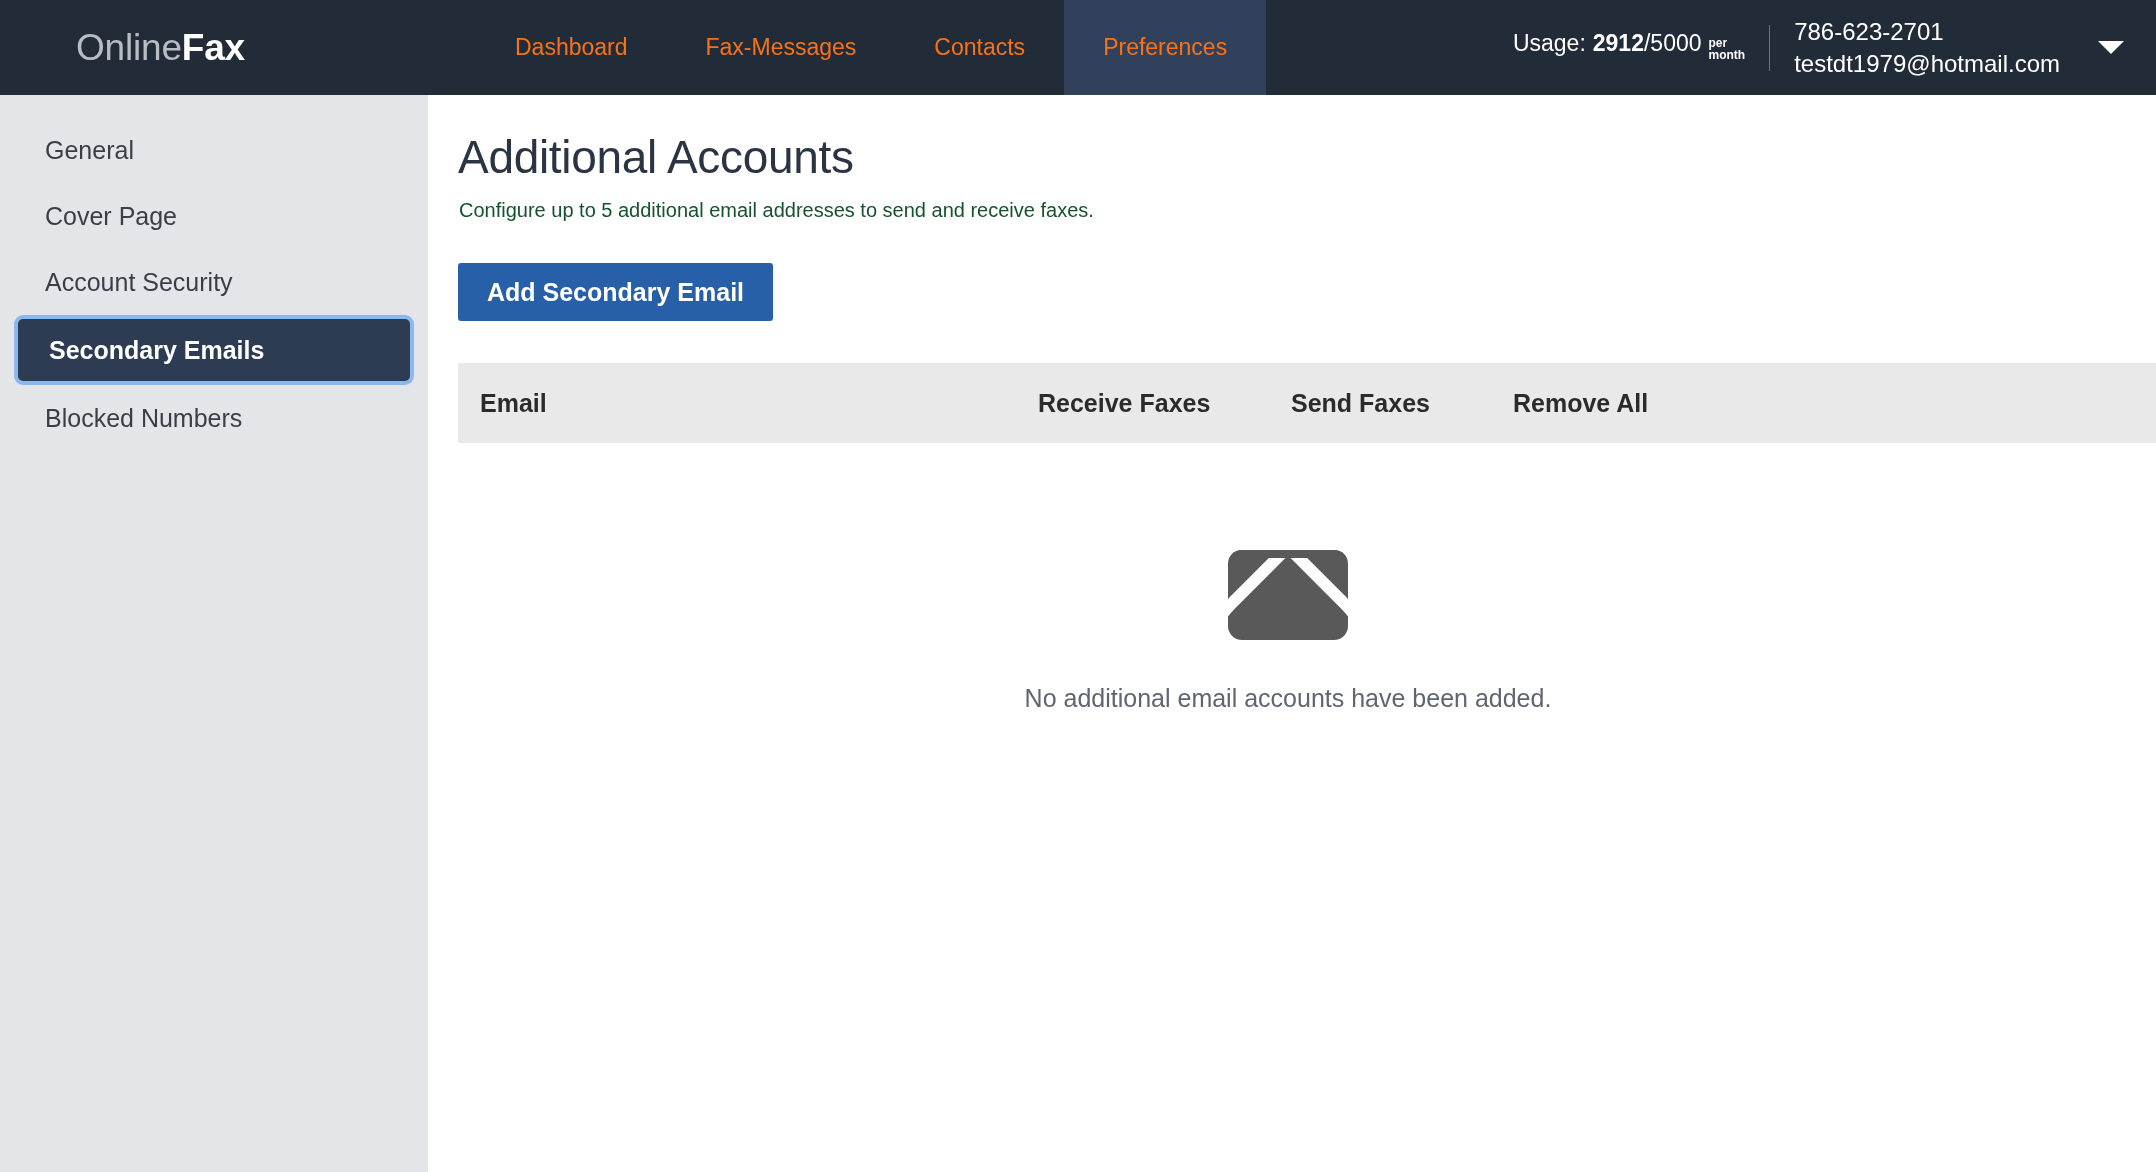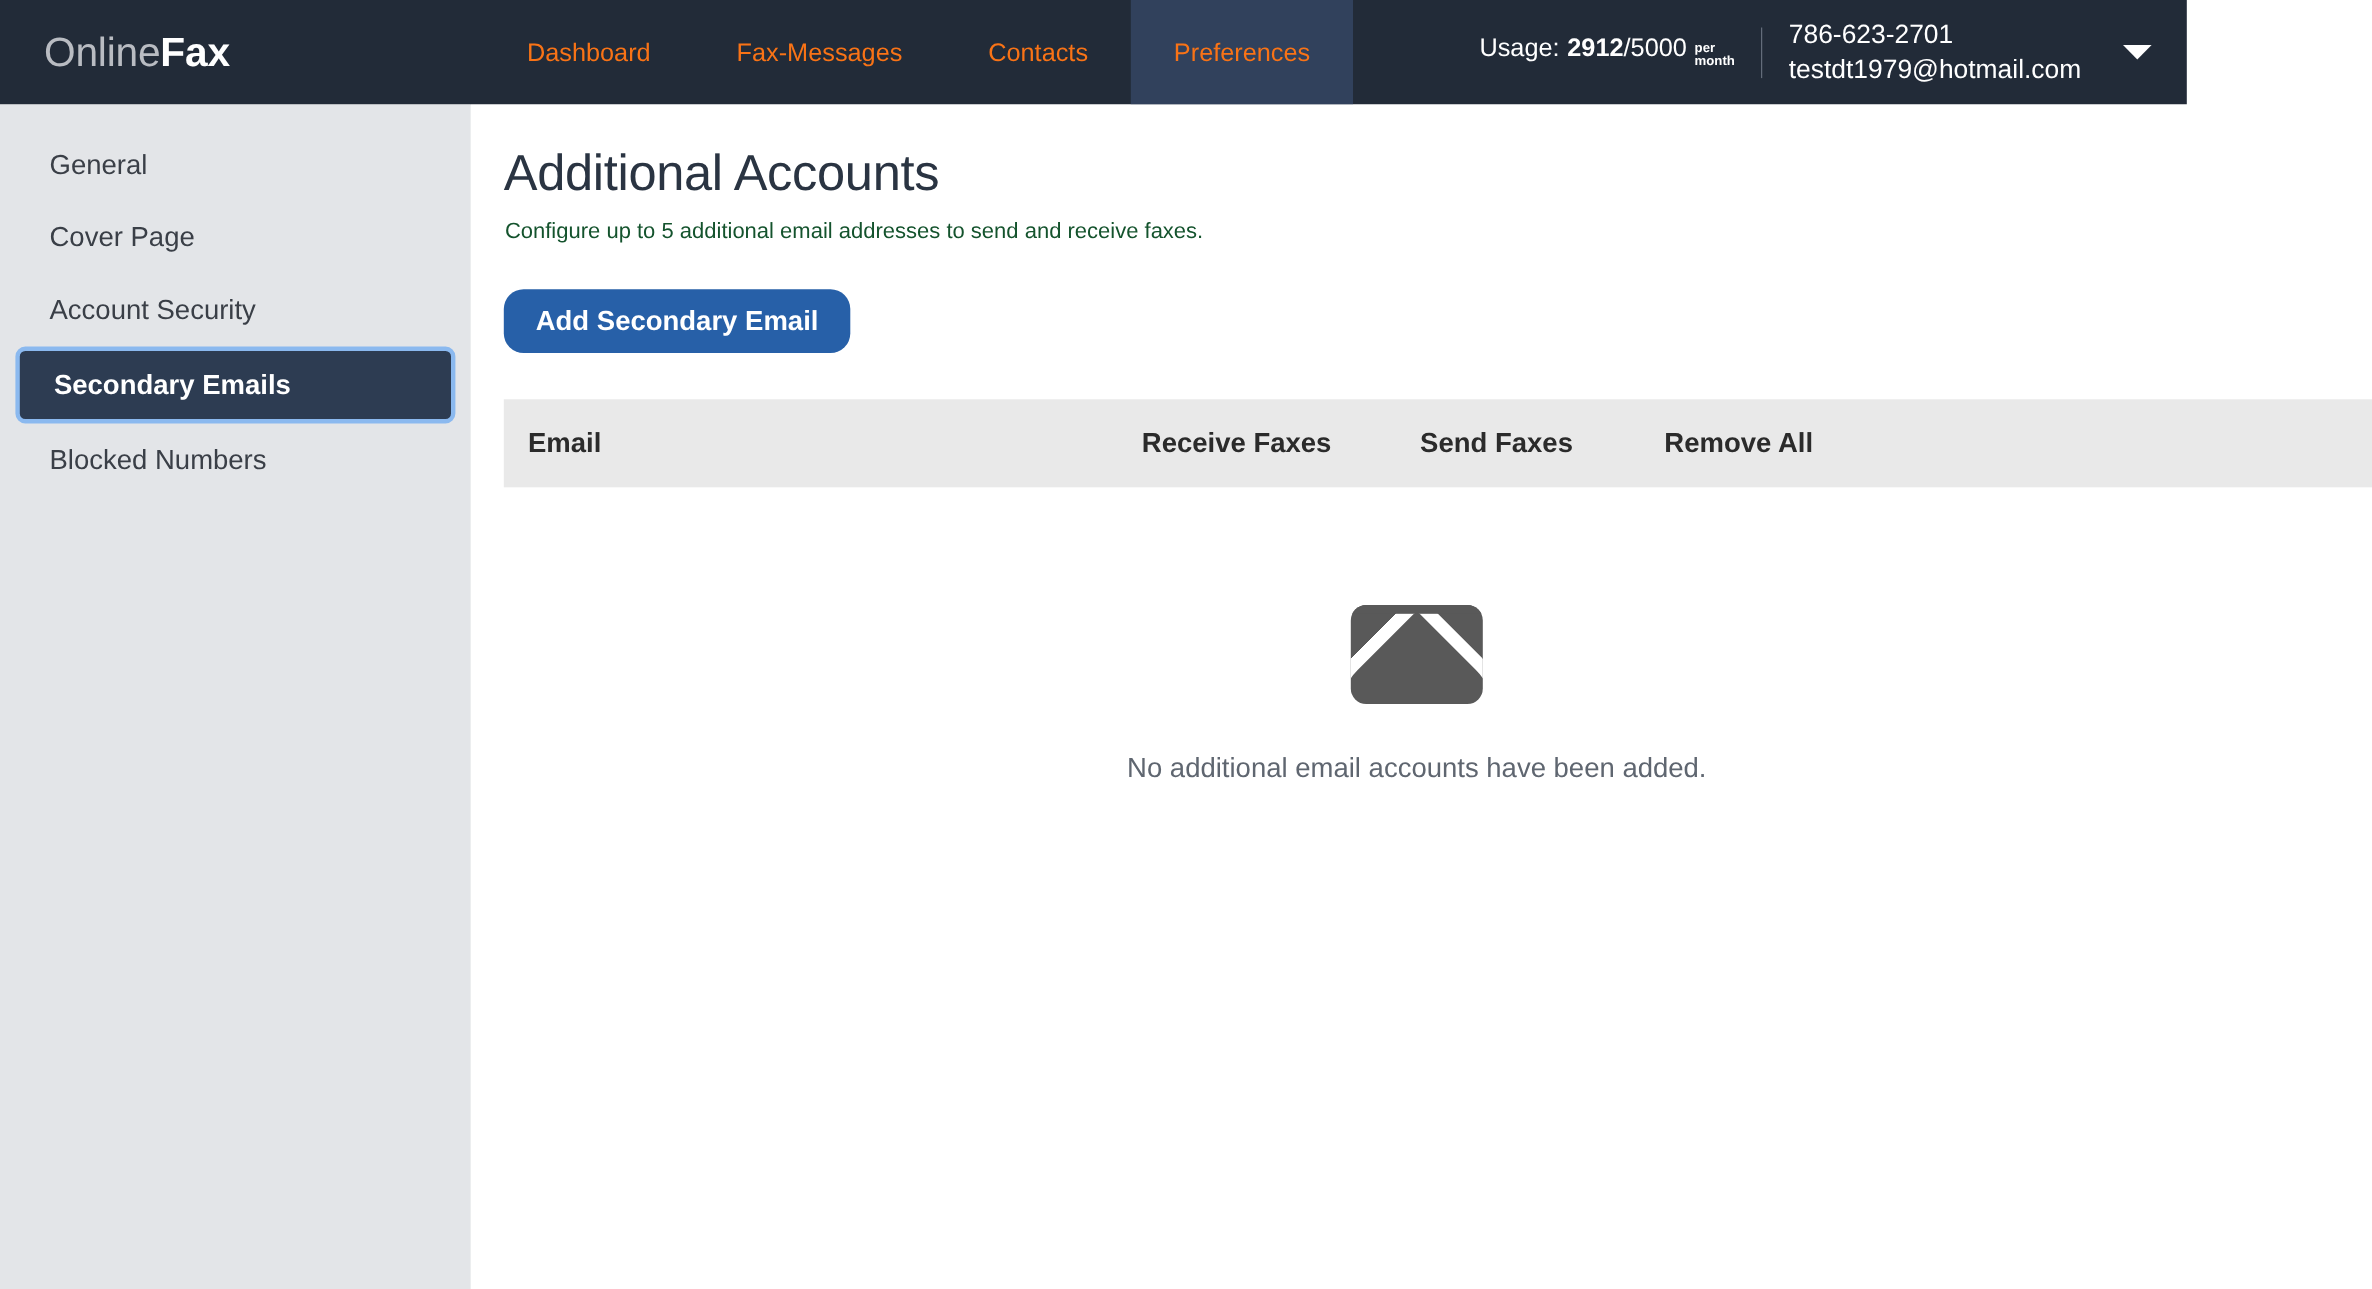--- a/index.html
+++ b/index.html
@@ -9,25 +9,26 @@
     height: 1172px;
     background: #ffffff;
     font-family: "Liberation Sans", sans-serif;
     overflow: hidden;
   }
 
   
   .topbar {
     position: absolute;
     left: 0; top: 0;
-    width: 1988px;
+    width: 2156px;
     height: 95px;
     background: #222b38;
     display: flex;
     align-items: stretch;
+    padding-left: 36px;
   }
 
   .brand {
     width: 300px;
     display: flex;
     align-items: center;
     padding-left: 40px;
     font-size: 37px;
     letter-spacing: -0.2px;
   }
@@ -171,21 +172,21 @@
   .add-btn {
     position: absolute;
     left: 30px; top: 168px;
     height: 58px;
     padding: 0 29px;
     background: #2760a8;
     color: #ffffff;
     font-size: 25px;
     font-weight: 700;
     border: none;
-    border-radius: 18px;
+    border-radius: 3px;
     cursor: pointer;
     font-family: "Liberation Sans", sans-serif;
   }
 
   .table-head {
     position: absolute;
     left: 30px; top: 268px;
     width: 1944px;
     height: 80px;
     background: #e9e9e9;

